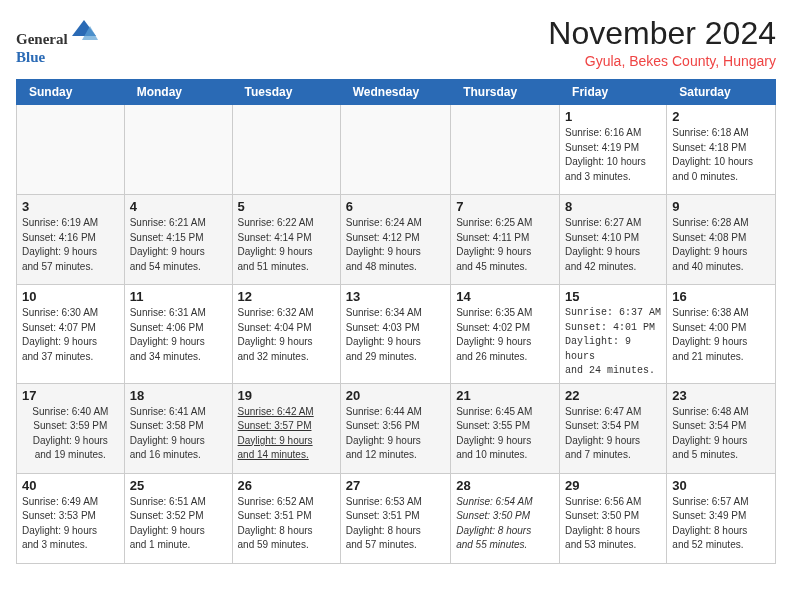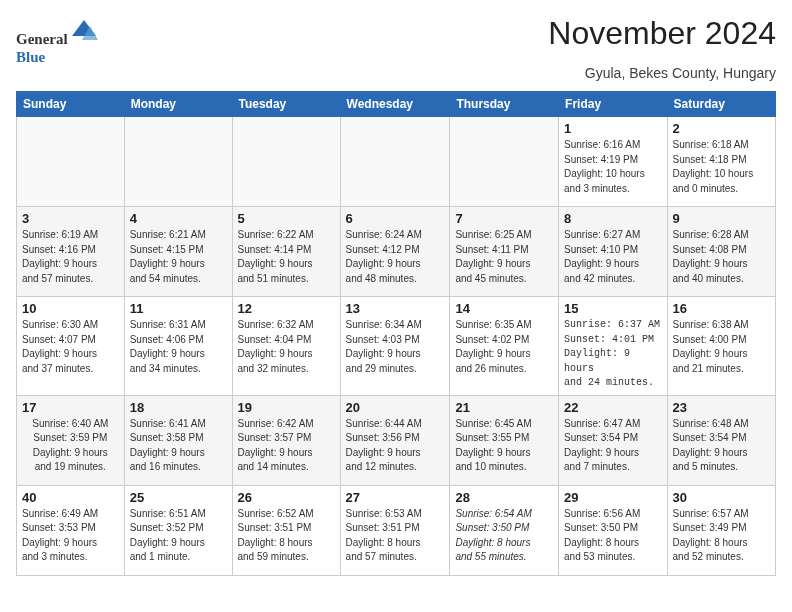--- a/index.html
+++ b/index.html
@@ -41,33 +41,33 @@
       text-align: right;
     }
     .month-title {
       font-size: 32px;
       font-weight: normal;
       color: #222;
       line-height: 1.1;
     }
     .location-subtitle {
       font-size: 14px;
-      color: #404040;
-      margin-top: 14px;
+      color: #ef4444;
+      margin-top: 2px;
     }
     .calendar {
       width: 100%;
       border-collapse: collapse;
       font-size: 11px;
     }
     .calendar th {
       background-color: #2a6ab5;
       color: #fff;
       text-align: left;
-      padding: 5px 6px;
+      padding: 5px 12px;
       font-size: 12px;
       font-weight: bold;
       border: 1px solid #2a6ab5;
     }
     .calendar td {
       vertical-align: top;
       padding: 4px 5px;
       border: 1px solid #ccc;
       width: 113px;
       min-height: 80px;
@@ -262,21 +262,21 @@
           </td>
           <td>
             <div class="day-number">18</div>
             <div class="day-info" style="white-space: pre-line;">Sunrise: 6:41 AM
 Sunset: 3:58 PM
 Daylight: 9 hours
 and 16 minutes.</div>
           </td>
           <td>
             <div class="day-number">19</div>
-            <div class="day-info" style="white-space: pre-line;">Sunrise: 6:42 AM
+            <div class="day-info" style="white-space: pre-line; text-decoration: underline;">Sunrise: 6:42 AM
 Sunset: 3:57 PM
 Daylight: 9 hours
 and 14 minutes.</div>
           </td>
           <td>
             <div class="day-number">20</div>
             <div class="day-info" style="white-space: pre-line;">Sunrise: 6:44 AM
 Sunset: 3:56 PM
 Daylight: 9 hours
 and 12 minutes.</div>

